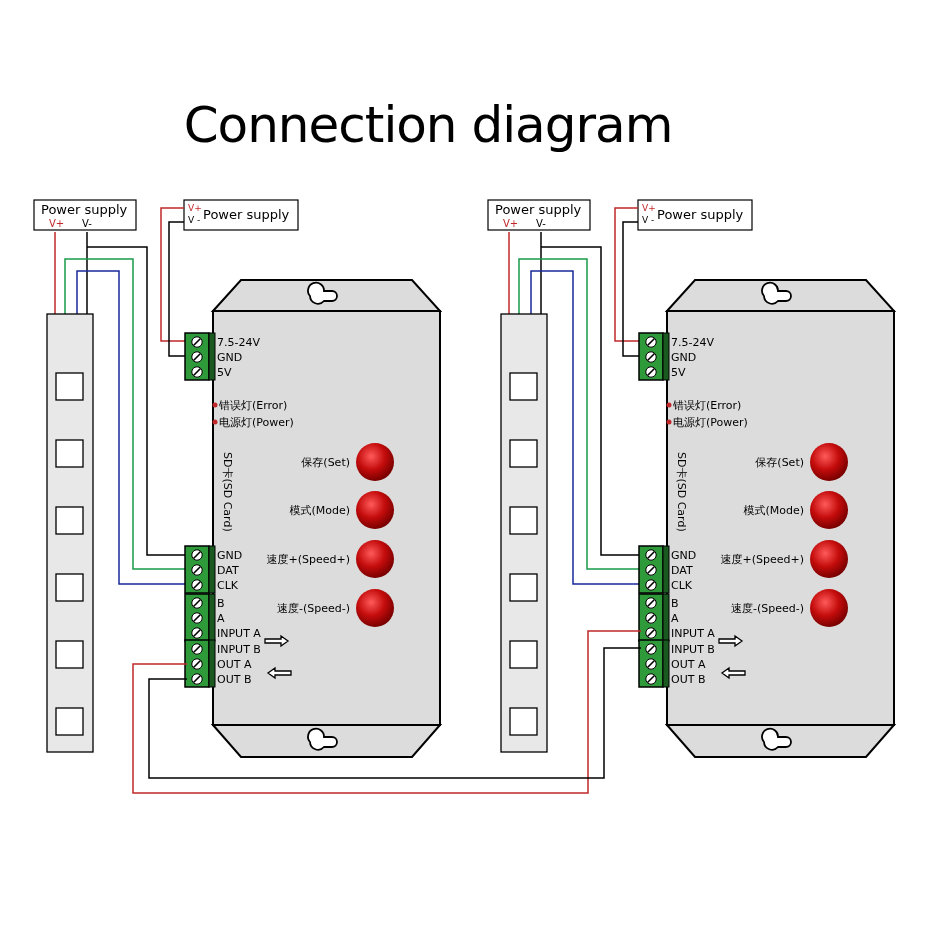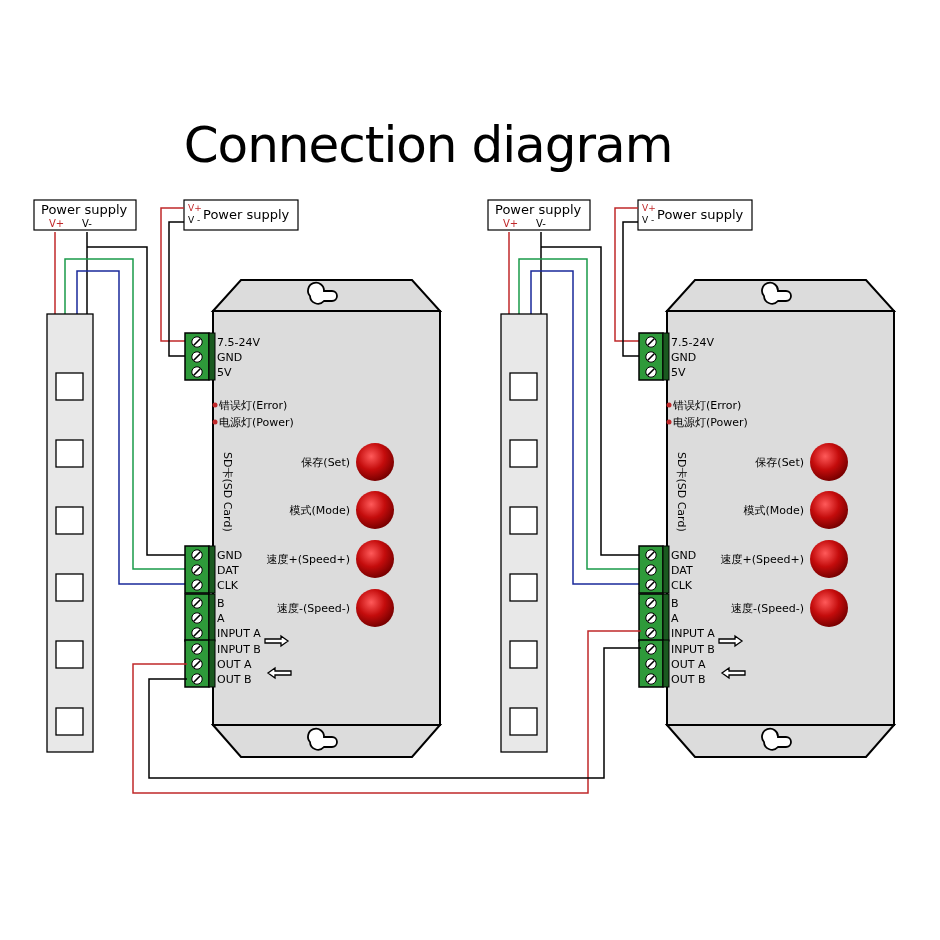--- a/index.html
+++ b/index.html
@@ -1,17 +1,17 @@
 <!DOCTYPE html>
 <html><head>
 <meta charset="utf-8">
 <style>
   html,body{margin:0;padding:0;background:#fff;}
   body{width:940px;height:940px;position:relative;overflow:hidden;font-family:"DejaVu Sans",sans-serif;}
-  .title{position:absolute;left:0;top:96px;width:856px;text-align:center;font-family:"DejaVu Sans",sans-serif;font-size:50px;color:#000;letter-spacing:-1px;margin-top:20px;}
+  .title{position:absolute;left:0;top:96px;width:856px;text-align:center;font-family:"DejaVu Sans",sans-serif;font-size:50px;color:#000;letter-spacing:-1px;}
   svg{position:absolute;left:0;top:0;}
   .lbl{font-family:"DejaVu Sans",sans-serif;fill:#000;}
 </style>
 </head>
 <body>
 
 <div class="title">Connection diagram</div>
 
 <svg id="diagram" width="940" height="940" viewBox="0 0 940 940">
     <defs>

